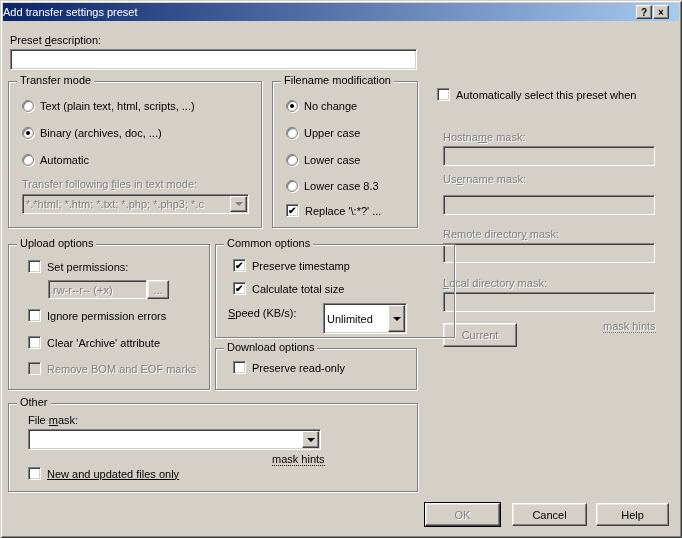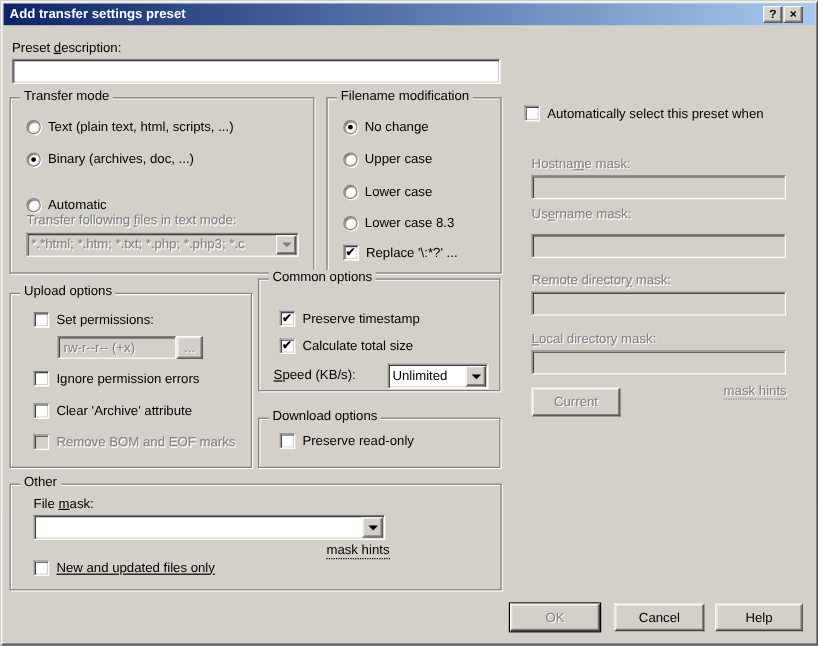--- a/index.html
+++ b/index.html
@@ -9,21 +9,21 @@
     font-family:"Liberation Sans",sans-serif;font-size:11px;color:#000;
     box-shadow:inset 1px 1px 0 #d4d0c8, inset -1px -1px 0 #404040,
                inset 2px 2px 0 #ffffff, inset -2px -2px 0 #808080;
     overflow:hidden;
   }
   .titlebar{
     position:absolute;left:3px;top:3px;width:676px;height:18px;
     background:linear-gradient(to right,#0a246a,#a6caf0);
     display:flex;align-items:center;
   }
-  .titlebar .title{color:#fff;font-weight:bold;padding-left:5px;}
+  .titlebar .title{color:#fff;font-weight:normal;}
   .tb-btn{
     position:absolute;top:2px;width:16px;height:14px;background:#d4d0c8;
     border:1px solid;border-color:#ffffff #404040 #404040 #ffffff;
     box-shadow:inset -1px -1px 0 #808080;
     display:flex;align-items:center;justify-content:center;
     font-size:10px;font-weight:bold;color:#000;cursor:default;
   }
   .group{
     position:absolute;border:1px solid #808080;
     box-shadow:inset 1px 1px 0 #fff, 1px 1px 0 #fff;
@@ -119,21 +119,21 @@
     <span class="group-title">Transfer mode</span>
   </div>
   <div class="row" style="left:22px;top:100px;">
     <span class="radio"></span>
     <span>Text (plain text, html, scripts, ...)</span>
   </div>
   <div class="row" style="left:22px;top:127px;">
     <span class="radio checked"></span>
     <span>Binary (archives, doc, ...)</span>
   </div>
-  <div class="row" style="left:22px;top:154px;margin-top:11px;">
+  <div class="row" style="left:22px;top:154px;">
     <span class="radio"></span>
     <span>Automatic</span>
   </div>
   <span class="lbl disabled" style="left:22px;top:178px;">Transfer following <u>f</u>iles in text mode:</span>
   <div class="combo gray" style="left:22px;top:194px;width:227px;height:20px;">
     <span class="combo-text disabled">*.*html; *.htm; *.txt; *.php; *.php3; *.c</span>
     <span class="combo-btn">
         <span class="arrow-down dis"></span>
       </span>
   </div>
@@ -207,33 +207,33 @@
   </div>
   <div class="row" style="left:28px;top:309px;">
     <span class="checkbox"></span>
     <span>Ignore permission errors</span>
   </div>
   <div class="row" style="left:28px;top:362px;">
     <span class="checkbox dis"></span>
     <span class="disabled">Remove BOM and EOF marks</span>
   </div>
 
-  <div class="group" style="left:215px;top:232px;width:202px;height:94px;">
+  <div class="group" style="left:215px;top:244px;width:240px;height:94px;">
     <span class="group-title">Common options</span>
   </div>
   <div class="row" style="left:233px;top:259px;">
     <span class="checkbox checked"></span>
     <span>Preserve timestamp</span>
   </div>
   <div class="row" style="left:233px;top:282px;">
     <span class="checkbox checked"></span>
     <span>Calculate total size</span>
   </div>
   <span class="lbl" style="left:228px;top:307px;"><u>S</u>peed (KB/s):</span>
-  <div class="combo" style="left:323px;top:303px;width:84px;height:21px;">
+  <div class="combo" style="left:323px;top:303px;width:84px;height:31px;">
     <span class="combo-text">Unlimited</span>
     <span class="combo-btn">
         <span class="arrow-down"></span>
       </span>
   </div>
 
   <div class="group" style="left:215px;top:348px;width:202px;height:42px;">
     <span class="group-title">Download options</span>
   </div>
   <div class="row" style="left:233px;top:361px;">

